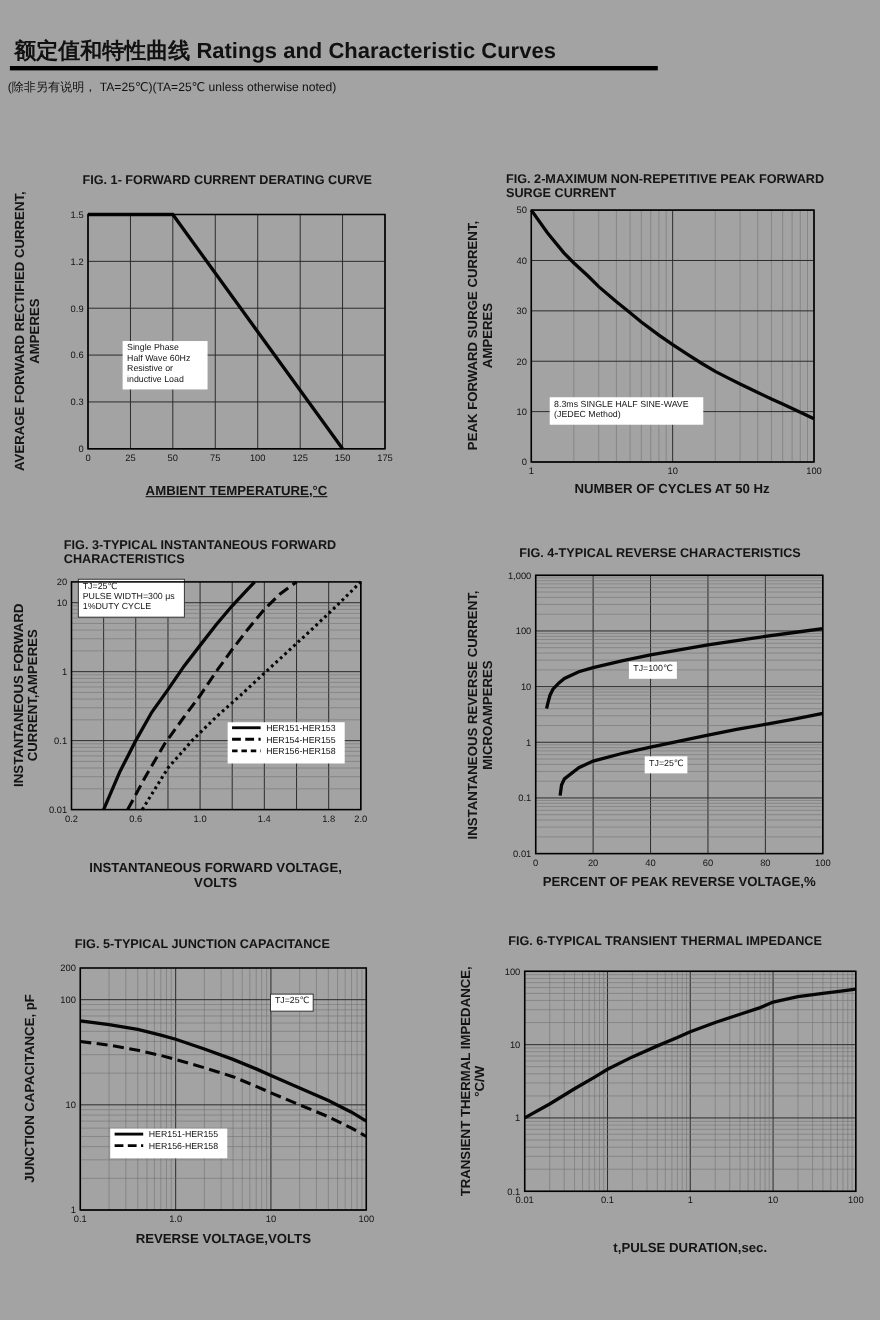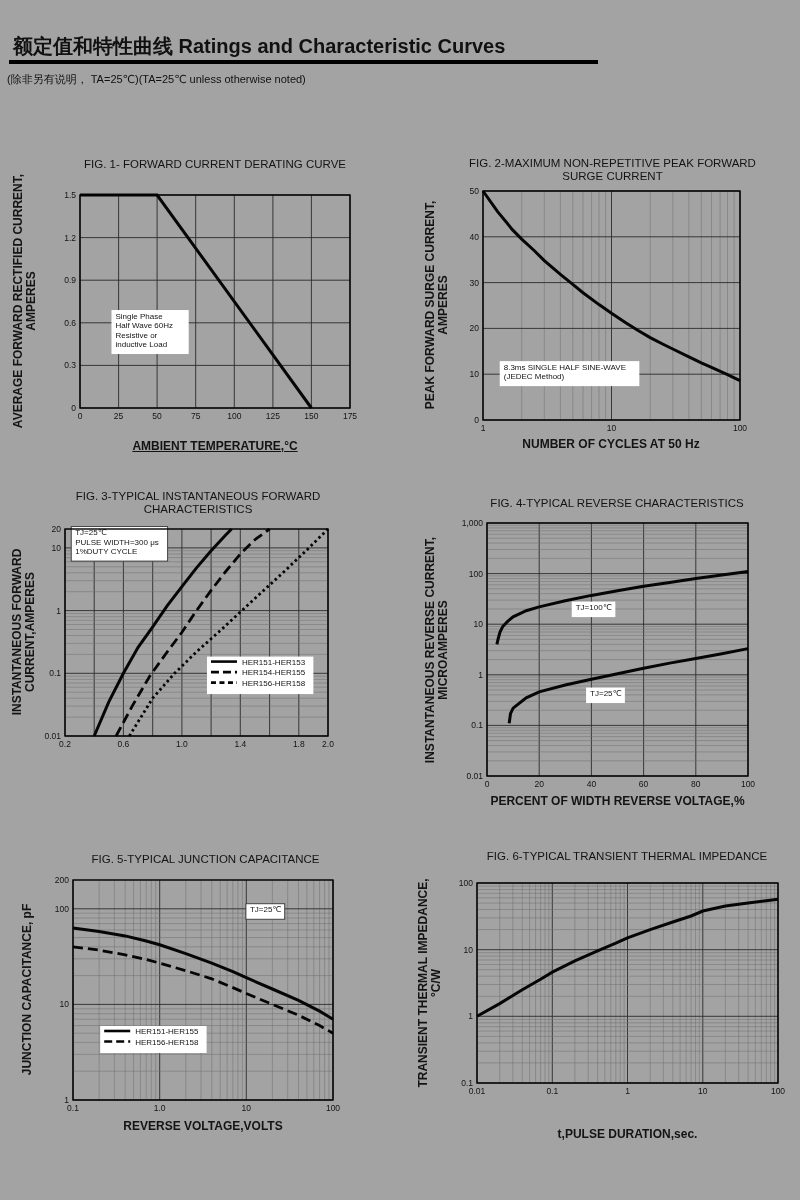--- a/index.html
+++ b/index.html
@@ -1,22 +1,22 @@
 <!DOCTYPE html>
 <html><head>
 <meta charset="utf-8">
 <style>
   html,body{margin:0;padding:0;background:#fff;}
   #page{position:relative;width:800px;height:1200px;background:#a3a3a3;overflow:hidden;
         font-family:"Liberation Sans","DejaVu Sans",sans-serif;color:#111;}
   .h-title{position:absolute;left:13px;top:33px;font-size:20px;font-weight:bold;white-space:nowrap;}
   .h-rule{position:absolute;left:9px;top:60px;width:589px;height:4px;background:#000;}
   .h-sub{position:absolute;left:7px;top:72px;font-size:11px;text-align:right;}
-  .figtitle{position:absolute;font-weight:normal;font-size:11.5px;line-height:13px;
-            text-align:center;white-space:pre-line;color:#141414;}
+  .figtitle{position:absolute;font-weight:bold;font-size:11.5px;line-height:13px;
+            white-space:pre-line;color:#141414;}
   .xlab{position:absolute;font-weight:bold;font-size:12px;line-height:13px;
         text-align:center;white-space:pre-line;color:#141414;}
   .ylab{position:absolute;font-weight:bold;font-size:12px;line-height:13px;
         text-align:center;white-space:pre-line;color:#141414;transform:rotate(-90deg);}
   svg.plot{position:absolute;overflow:visible;}
   .gmaj{stroke:#2b2b2b;stroke-width:0.9;}
   .gmin{stroke:#6f6f6f;stroke-width:0.5;}
   .pframe{fill:none;stroke:#000;stroke-width:1.4;}
   path.c-solid{fill:none;stroke:#060606;stroke-width:3;}
   path.c-dash{fill:none;stroke:#060606;stroke-width:2.8;stroke-dasharray:10 5;}
@@ -194,20 +194,22 @@
       <text x="156.9" y="230" class="tick tx">1.0</text>
       <text x="215.3" y="230" class="tick tx">1.4</text>
       <text x="273.8" y="230" class="tick tx">1.8</text>
       <text x="303.0" y="230" class="tick tx">2.0</text>
       <text x="36" y="15.0" class="tick ty">20</text>
       <text x="36" y="33.9" class="tick ty">10</text>
       <text x="36" y="96.6" class="tick ty">1</text>
       <text x="36" y="159.3" class="tick ty">0.1</text>
       <text x="36" y="222.0" class="tick ty">0.01</text>
     </svg>
+  <div class="xlab" style="left:66px;top:783px;width:260px;">INSTANTANEOUS FORWARD VOLTAGE,
+VOLTS</div>
 
   <div class="figtitle" style="left:472px;top:497px;width:290px;">FIG. 4-TYPICAL REVERSE CHARACTERISTICS</div>
   <div class="ylab" style="left:257px;top:637px;width:360px;">INSTANTANEOUS REVERSE CURRENT,
 MICROAMPERES</div>
   <svg class="plot" style="left:445px;top:511px;" width="321" height="289">
       <line x1="42.0" y1="12" x2="42.0" y2="265" class="gmaj"></line>
       <line x1="94.2" y1="12" x2="94.2" y2="265" class="gmaj"></line>
       <line x1="146.4" y1="12" x2="146.4" y2="265" class="gmaj"></line>
       <line x1="198.6" y1="12" x2="198.6" y2="265" class="gmaj"></line>
       <line x1="250.8" y1="12" x2="250.8" y2="265" class="gmaj"></line>
@@ -271,21 +273,21 @@
       <text x="198.6" y="276" class="tick tx">60</text>
       <text x="250.8" y="276" class="tick tx">80</text>
       <text x="303.0" y="276" class="tick tx">100</text>
       <text x="38" y="15.0" class="tick ty">1,000</text>
       <text x="38" y="65.6" class="tick ty">100</text>
       <text x="38" y="116.2" class="tick ty">10</text>
       <text x="38" y="166.8" class="tick ty">1</text>
       <text x="38" y="217.4" class="tick ty">0.1</text>
       <text x="38" y="268.0" class="tick ty">0.01</text>
     </svg>
-  <div class="xlab" style="left:465px;top:795px;width:305px;">PERCENT OF WIDTH REVERSE VOLTAGE,%</div>
+  <div class="xlab" style="left:465px;top:795px;width:305px;">PERCENT OF PEAK REVERSE VOLTAGE,%</div>
 
   <div class="figtitle" style="left:68px;top:853px;width:275px;">FIG. 5-TYPICAL JUNCTION CAPACITANCE</div>
   <div class="ylab" style="left:-143px;top:983px;width:340px;">JUNCTION CAPACITANCE, pF</div>
   <svg class="plot" style="left:33px;top:868px;" width="318" height="256">
       <line x1="40.0" y1="12" x2="40.0" y2="232" class="gmaj"></line>
       <line x1="66.1" y1="12" x2="66.1" y2="232" class="gmin"></line>
       <line x1="81.4" y1="12" x2="81.4" y2="232" class="gmin"></line>
       <line x1="92.2" y1="12" x2="92.2" y2="232" class="gmin"></line>
       <line x1="100.6" y1="12" x2="100.6" y2="232" class="gmin"></line>
       <line x1="107.4" y1="12" x2="107.4" y2="232" class="gmin"></line>

